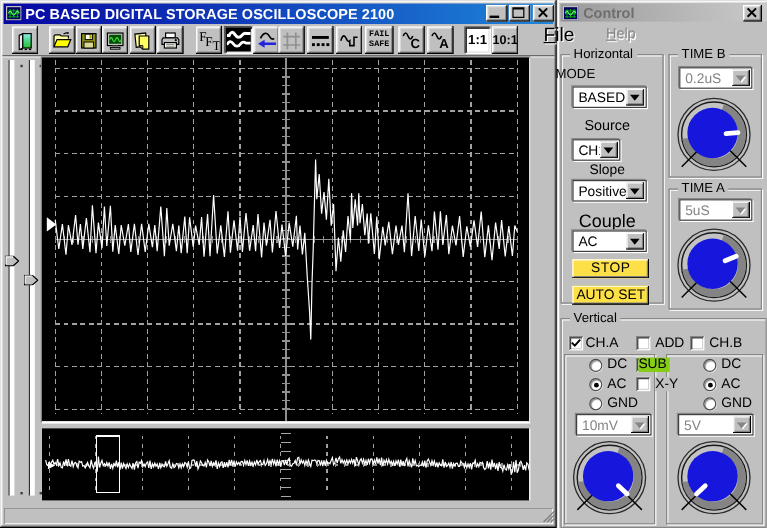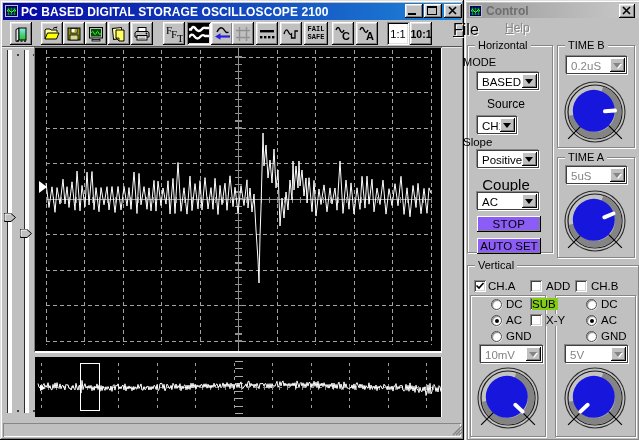--- a/index.html
+++ b/index.html
@@ -12,21 +12,21 @@
 .combo .btn i{position:absolute;left:3px;top:5px;border:4px solid transparent;border-top:5px solid #000;border-bottom:none}
 .combo.dis .tx{color:#848484}
 .combo.dis .btn i{border-top-color:#848484}
 .combo.dis .btn i.sh{left:4px;top:6px;border-top-color:#fff}
 .gbox{position:absolute;border:1px solid #868686;box-shadow:1px 1px 0 #fff,inset 1px 1px 0 #fff}
 .glabel{position:absolute;top:-7px;left:7px;background:#c0c0c0;padding:0 3px;font-size:11px;color:#000;line-height:13px}
 .cb{position:absolute;width:12px;height:12px;background:#fff;box-shadow:inset 1px 1px 0 #868686,inset -1px -1px 0 #fff,inset 2px 2px 0 #404040,inset -2px -2px 0 #d4d4d4}
 .rb{position:absolute;width:11px;height:11px;border-radius:50%;background:#fff;border:1px solid #4a4a4a;box-shadow:inset 1px 1px 1px #8a8a8a,0.5px 0.5px 0 #ededed}
 .rb.on::after{content:"";position:absolute;left:2.5px;top:2.5px;width:4px;height:4px;border-radius:50%;background:#000}
 .lbl{position:absolute;font-size:11.5px;color:#000;white-space:nowrap}
-.btn98{position:absolute;background:#8b5cf6;box-shadow:inset -1px -1px 0 #000,inset 1px 1px 0 #fff,inset -2px -2px 0 #808080;display:flex;align-items:center;justify-content:center;font-size:12px;color:#000}
+.btn98{position:absolute;background:#fde047;box-shadow:inset -1px -1px 0 #000,inset 1px 1px 0 #fff,inset -2px -2px 0 #808080;display:flex;align-items:center;justify-content:center;font-size:12px;color:#000}
 </style></head><body>
 
 <div class="abs" style="left:0;top:0;width:464px;height:440px;background:#c0c0c0;box-shadow:inset -1px -1px 0 #000,inset 1px 1px 0 #dfdfdf,inset -2px -2px 0 #808080,inset 2px 2px 0 #fff"></div>
 <div class="abs" style="left:3px;top:3px;width:458px;height:17px;background:linear-gradient(90deg,#0606a2,#1e86d8)"></div>
 <div class="abs" style="left:5px;top:5px;width:13px;height:12px">
     <svg width="13" height="12" viewBox="0 0 13 12" style="position:absolute;left:0;top:0">
 <rect x="0" y="0" width="13" height="12" fill="#000060"></rect>
 <rect x="0.5" y="0.5" width="12" height="11" fill="none" stroke="#c0c0c0" stroke-width="1"></rect>
 <g stroke="#00c000" stroke-width="0.7">
 <line x1="2" y1="4" x2="11" y2="4"></line>
@@ -160,21 +160,21 @@
 <text x="7" y="15" font-family="Liberation Sans" font-size="11" font-weight="bold" fill="#000">C</text>
 </svg>
   </div>
 <div class="tb raised" style="left:356px;width:22px;">
     <svg width="17" height="17" viewBox="0 0 17 17">
 <path d="M1,5 q2,-5 4,0 q2,5 4,0" fill="none" stroke="#000" stroke-width="1.4"></path>
 <text x="7" y="15" font-family="Liberation Sans" font-size="11" font-weight="bold" fill="#000">A</text>
 </svg>
   </div>
 <div class="tb pressed" style="left:387px;width:22px;background:#fff;">
-    <div style="font-size:11px;font-weight:normal">1:1</div>
+    <div style="font-size:11px;font-weight:bold">1:1</div>
   </div>
 <div class="tb raised" style="left:410px;width:22px;">
     <div style="font-size:10.5px;font-weight:bold">10:1</div>
   </div>
 <div class="abs" style="left:2px;top:46px;width:460px;height:1px;background:#555"></div>
 <div class="abs" style="left:2px;top:47px;width:460px;height:1px;background:#e8e8e8"></div>
 <div class="abs" style="left:7px;top:50px;width:5px;height:363px;background:#fff;border-left:1.2px solid #303030"></div>
 <div class="abs" style="left:24px;top:50px;width:5px;height:363px;background:#fff;border-left:1.2px solid #303030"></div>
 <svg width="12" height="9" class="abs" style="left:4px;top:213px">
 <polygon points="0.5,0.5 7,0.5 11.5,4.5 7,8.5 0.5,8.5" fill="#c0c0c0" stroke="#000" stroke-width="1"></polygon>
@@ -416,21 +416,21 @@
       <path d="M4,3 L11,10 M11,3 L4,10" stroke="#000" stroke-width="1.6"></path>
     </svg>
   </div>
 <div class="abs" style="left:453px;top:21px;font-size:16px;color:#000000;text-shadow:1px 1px 0 #fff"><u>F</u>ile</div>
 <div class="abs" style="left:505px;top:21px;font-size:12px;color:#868686;text-shadow:1px 1px 0 #fff"><u>H</u>elp</div>
 <div class="gbox" style="left:467px;top:45px;width:86px;height:208px">
     <div class="glabel">Horizontal</div>
   </div>
 <div class="lbl" style="left:463px;top:56px;width:86px;text-align:left;font-size:11px">MODE</div>
 <div class="lbl" style="left:463px;top:97px;width:86px;text-align:center;font-size:12px">Source</div>
-<div class="lbl" style="left:463px;top:136px;width:86px;font-size:11.5px">Slope</div>
+<div class="lbl" style="left:463px;top:136px;width:86px;text-align:center;font-size:11.5px">Slope</div>
 <div class="lbl" style="left:463px;top:176px;width:86px;text-align:center;font-size:15px">Couple</div>
 <div class="combo" style="left:477px;top:72px;width:62px;height:18px">
     <span class="tx">BASED</span>
     <span class="btn">
       <i></i>
     </span>
   </div>
 <div class="combo" style="left:477px;top:116px;width:40px;height:18px">
     <span class="tx">CH1</span>
     <span class="btn">

